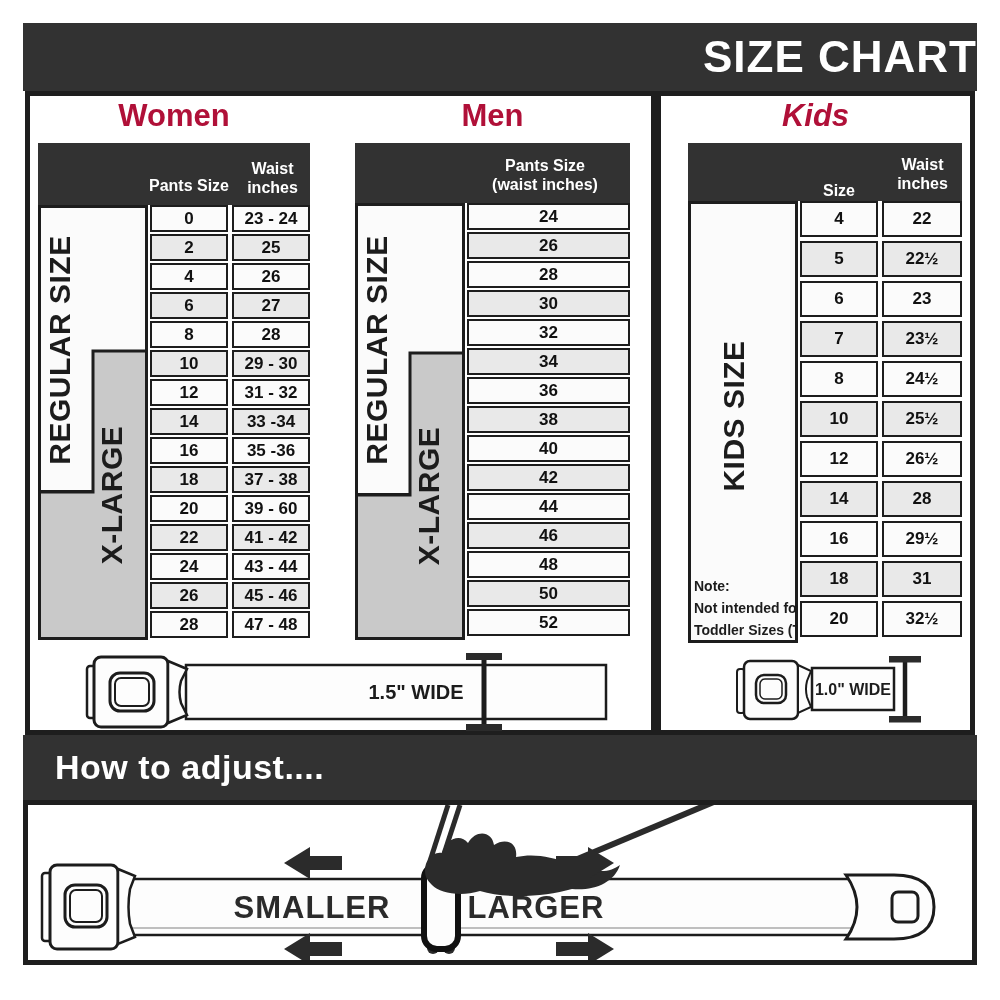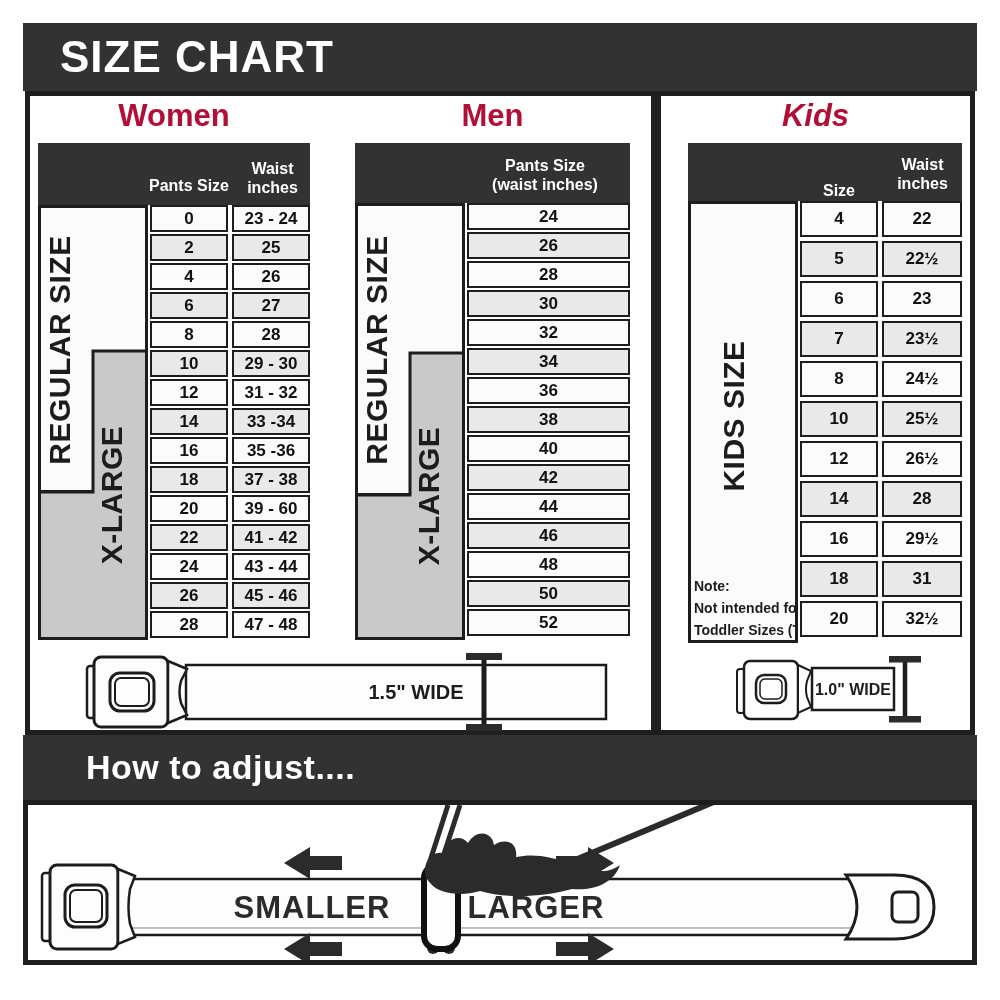--- a/index.html
+++ b/index.html
@@ -1,23 +1,23 @@
 <!DOCTYPE html>
 <html><head>
 <meta charset="utf-8">
 <style>
   html,body{margin:0;padding:0;background:#fff;}
   .page{position:relative;width:1000px;height:1000px;background:#fff;
         font-family:"Liberation Sans", sans-serif;overflow:hidden;}
   .abs{position:absolute;box-sizing:border-box;}
 
   .band{background:#323232;color:#fff;display:flex;align-items:center;}
-  .band.center{justify-content:flex-start;padding-left:37px;}
+  .band.center{justify-content:flex-end;}
   .main-title{font-size:44px;font-weight:bold;letter-spacing:1px;}
-  .adjust-title{font-size:34px;font-weight:bold;padding-left:32px;letter-spacing:0.5px;margin-left:31px;}
+  .adjust-title{font-size:34px;font-weight:bold;padding-left:32px;letter-spacing:0.5px;}
 
   .section-box{border:5px solid #1e1e1e;background:#fff;}
   .sec-title{color:#b01038;font-size:31px;font-weight:bold;text-align:center;line-height:1;}
 
   .tbl-header{background:#323232;}
   .hdr-txt{position:absolute;color:#fff;font-weight:bold;font-size:16px;
            text-align:center;line-height:1.18;}
 
   .rows{position:absolute;}
   .row{display:flex;gap:4px;}

